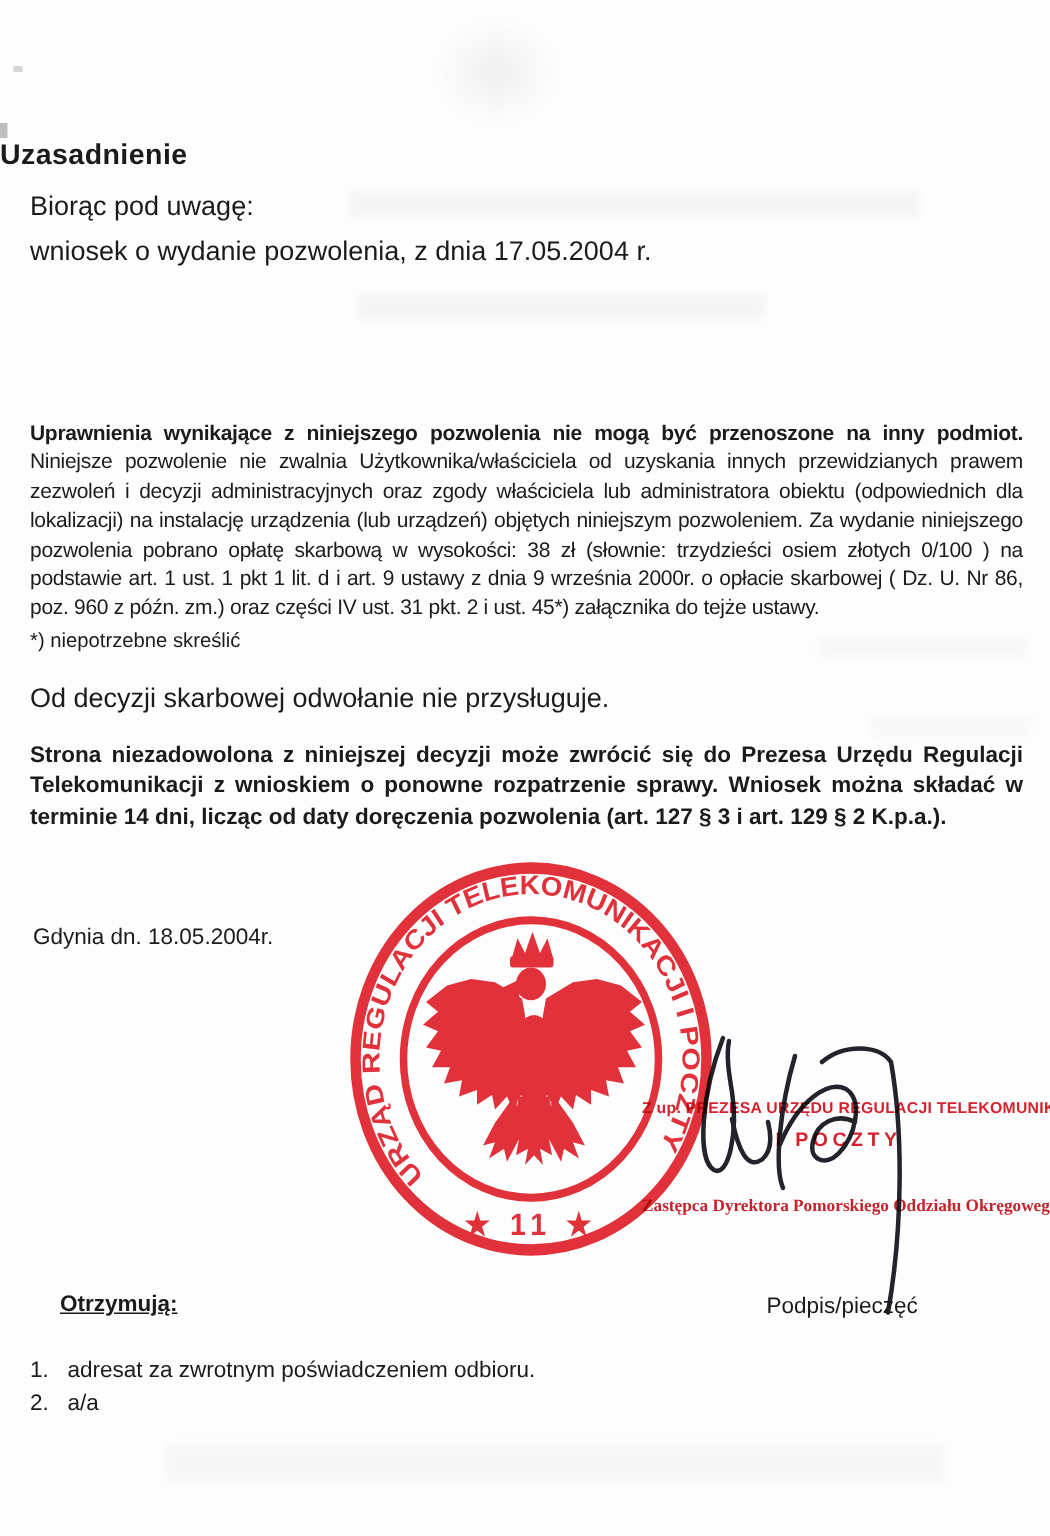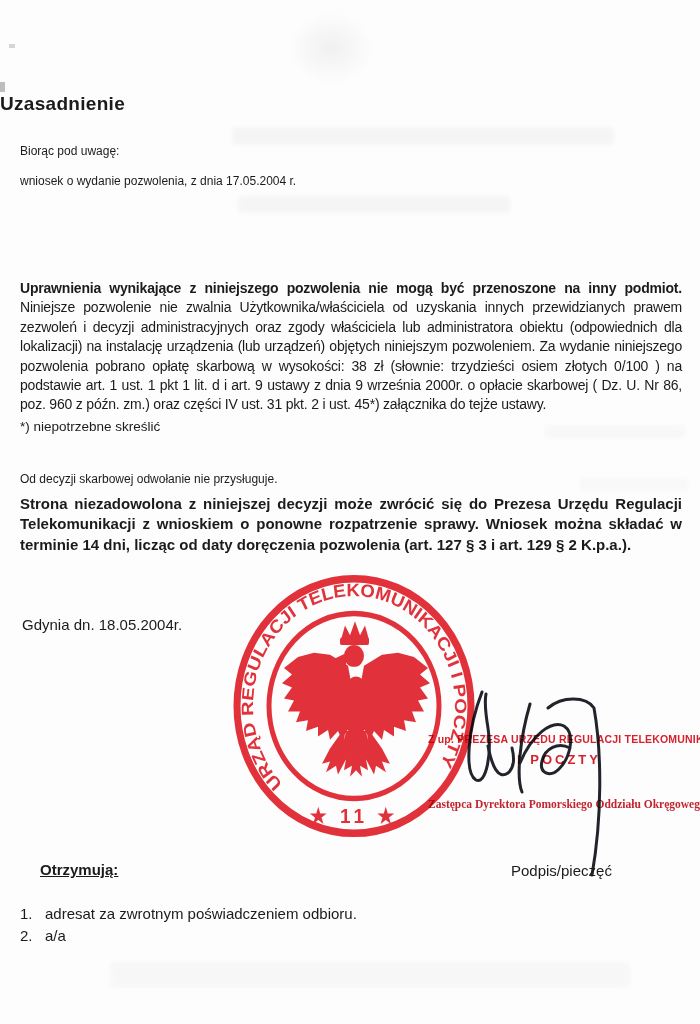--- a/index.html
+++ b/index.html
@@ -4,21 +4,21 @@
 <style>
   html,body{margin:0;padding:0;}
   .page{
     position:relative;width:700px;height:1024px;overflow:hidden;
     background:#fdfdfd;
     font-family:"Liberation Sans",sans-serif;
     color:#1b1b1b;
   }
   .abs{position:absolute;}
   .title{left:0;right:0;top:93px;text-align:left;font-size:19px;font-weight:bold;letter-spacing:.3px;}
-  .line{left:20px;font-size:12px;margin-top:17px;}
+  .line{left:20px;font-size:18px;}
   .para{left:20px;width:662px;font-size:14px;line-height:19.4px;text-align:justify;letter-spacing:-0.2px;}
   .para b{letter-spacing:-0.2px;}
   .footnote{left:20px;top:419px;font-size:13.5px;}
   .appeal-para{left:20px;top:494px;width:662px;font-size:15px;line-height:20.4px;text-align:justify;font-weight:bold;}
   .place-date{left:22px;top:616px;font-size:15px;}
   .stamp-svg{left:229px;top:570px;width:250px;height:272px;mix-blend-mode:multiply;opacity:.94;}
   .sig-svg{left:452px;top:668px;width:180px;height:212px;mix-blend-mode:multiply;}
   .red-block{left:428px;top:733px;width:262px;text-align:center;mix-blend-mode:multiply;}
   .red-l1{font-size:10.5px;font-weight:bold;color:#d6232e;letter-spacing:.2px;white-space:nowrap;}
   .red-l2{font-size:13px;font-weight:bold;color:#d6232e;letter-spacing:3px;margin-top:7px;}

